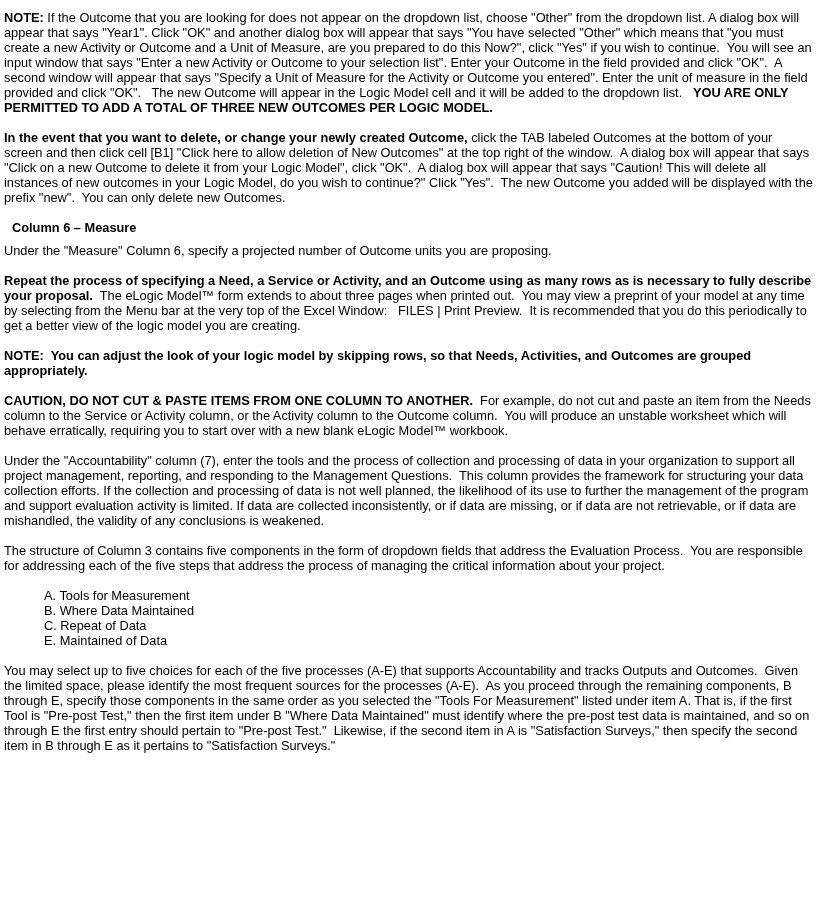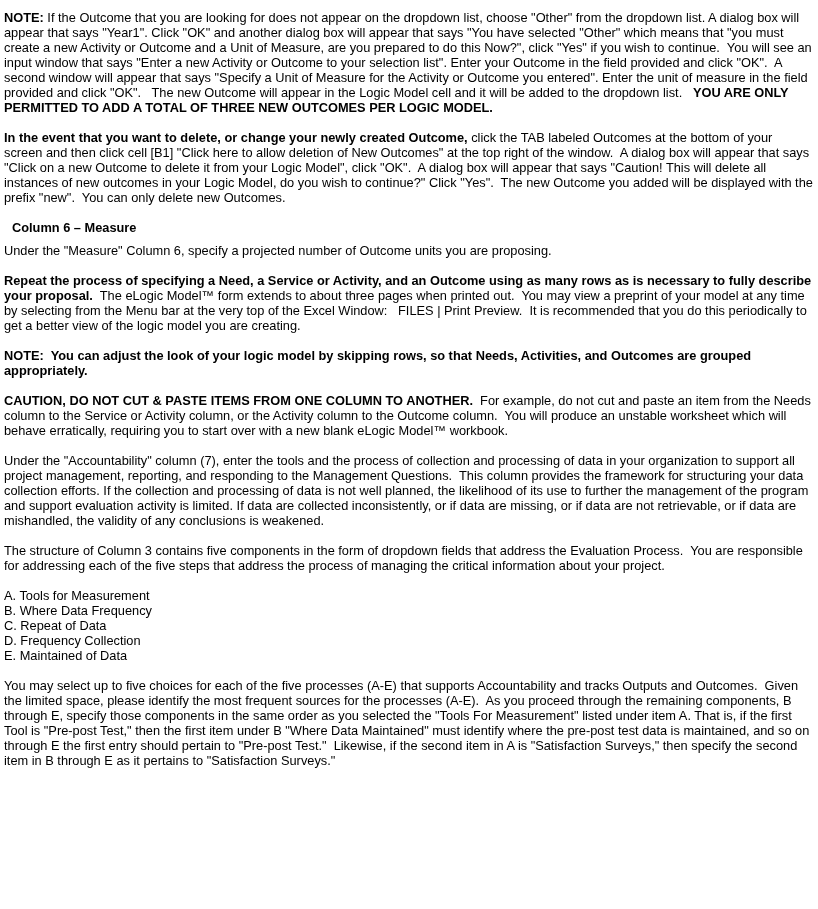--- a/index.html
+++ b/index.html
@@ -11,21 +11,21 @@
     font-family: "Liberation Sans", "DejaVu Sans", sans-serif;
     font-size: 12.8px;
     line-height: 15px;
     overflow: hidden;
   }
   .page { padding: 10px 4px 0 4px; }
   .para { margin: 0 0 15px 0; white-space: pre-wrap; }
   .h { font-weight: bold; margin: 8px; white-space: pre-wrap; }
   .b { font-weight: bold; }
   .list { margin: 0 0 15px 0; }
-  .list .line { white-space: pre-wrap; }
+  .list .line { white-space: pre-wrap; margin-left: 40px; }
 </style>
 </head>
 <body>
 
 <div class="page">
 
   <p class="para"><span class="b">NOTE:</span><span> If the Outcome that you are looking for does not appear on the dropdown list, choose "Other" from the dropdown list. A dialog box will appear that says "Year1". Click "OK" and another dialog box will appear that says "You have selected "Other" which means that "you must create a new Activity or Outcome and a Unit of Measure, are you prepared to do this Now?", click "Yes" if you wish to continue.  You will see an input window that says "Enter a new Activity or Outcome to your selection list". Enter your Outcome in the field provided and click "OK".  A second window will appear that says "Specify a Unit of Measure for the Activity or Outcome you entered". Enter the unit of measure in the field provided and click "OK".   The new Outcome will appear in the Logic Model cell and it will be added to the dropdown list.   </span><span class="b">YOU ARE ONLY PERMITTED TO ADD A TOTAL OF THREE NEW OUTCOMES PER LOGIC MODEL.</span></p>
 
   <p class="para"><span class="b">In the event that you want to delete, or change your newly created Outcome,</span><span> click the TAB labeled Outcomes at the bottom of your screen and then click cell [B1] "Click here to allow deletion of New Outcomes" at the top right of the window.  A dialog box will appear that says "Click on a new Outcome to delete it from your Logic Model", click "OK".  A dialog box will appear that says "Caution! This will delete all instances of new outcomes in your Logic Model, do you wish to continue?" Click "Yes".  The new Outcome you added will be displayed with the prefix "new".  You can only delete new Outcomes.</span></p>
 
@@ -37,21 +37,20 @@
   <p class="para"><span class="b">NOTE:  You can adjust the look of your logic model by skipping rows, so that Needs, Activities, and Outcomes are grouped appropriately.</span></p>
 
   <p class="para"><span class="b">CAUTION, DO NOT CUT &amp; PASTE ITEMS FROM ONE COLUMN TO ANOTHER.</span><span>  For example, do not cut and paste an item from the Needs column to the Service or Activity column, or the Activity column to the Outcome column.  You will produce an unstable worksheet which will behave erratically, requiring you to start over with a new blank eLogic Model™ workbook.</span></p>
 
   <p class="para"><span>Under the "Accountability" column (7), enter the tools and the process of collection and processing of data in your organization to support all project management, reporting, and responding to the Management Questions.  This column provides the framework for structuring your data collection efforts. If the collection and processing of data is not well planned, the likelihood of its use to further the management of the program and support evaluation activity is limited. If data are collected inconsistently, or if data are missing, or if data are not retrievable, or if data are mishandled, the validity of any conclusions is weakened.</span></p>
 
   <p class="para"><span>The structure of Column 3 contains five components in the form of dropdown fields that address the Evaluation Process.  You are responsible for addressing each of the five steps that address the process of managing the critical information about your project.</span></p>
 
   <div class="list">
     <div class="line">A. Tools for Measurement</div>
-    <div class="line">B. Where Data Frequency</div>
+    <div class="line">B. Where Data Maintained</div>
     <div class="line">C. Repeat of Data</div>
-    <div class="line">D. Frequency Collection</div>
     <div class="line">E. Maintained of Data</div>
   </div>
 
   <p class="para"><span>You may select up to five choices for each of the five processes (A-E) that supports Accountability and tracks Outputs and Outcomes.  Given the limited space, please identify the most frequent sources for the processes (A-E).  As you proceed through the remaining components, B through E, specify those components in the same order as you selected the "Tools For Measurement" listed under item A. That is, if the first Tool is "Pre-post Test," then the first item under B "Where Data Maintained" must identify where the pre-post test data is maintained, and so on through E the first entry should pertain to "Pre-post Test."  Likewise, if the second item in A is "Satisfaction Surveys," then specify the second item in B through E as it pertains to "Satisfaction Surveys."</span></p>
 
 </div>
 
 </body></html>

